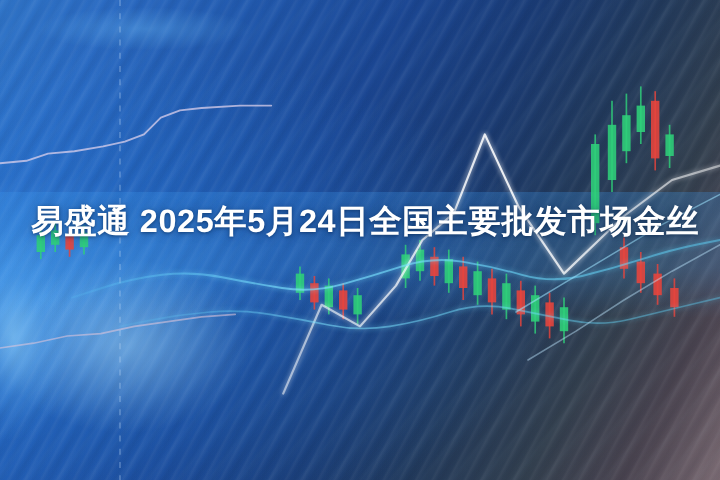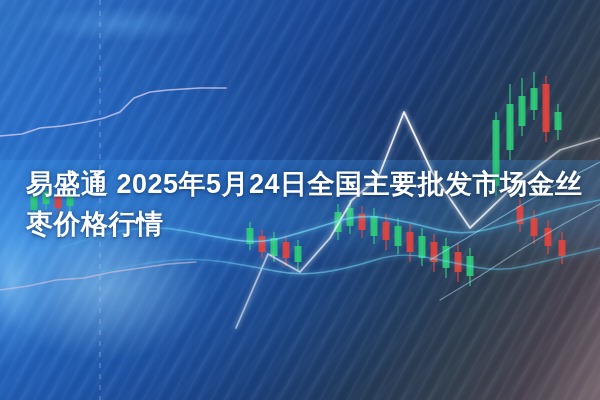--- a/index.html
+++ b/index.html
@@ -78,21 +78,21 @@
     height: 105px;
     background: linear-gradient(180deg, rgba(60,150,235,0.28) 0%, rgba(70,160,240,0.22) 60%, rgba(40,120,210,0.00) 100%);
   }
   
   svg.art { position: absolute; inset: 0; }
   
   #title-block {
     position: absolute;
     left: 0; right: 0;
     top: 164px;
-    text-align: left;
+    text-align: center;
     padding: 0 26px;
     box-sizing: border-box;
   }
   #title-block .line {
     color: #ffffff;
     font-size: 27px;
     font-weight: bold;
     line-height: 40px;
     letter-spacing: 0.5px;
     text-shadow: 0 1px 3px rgba(0,30,70,0.55), 0 0 10px rgba(0,40,90,0.35);
@@ -208,16 +208,15 @@
         <path d="M100,272 Q100,272 125,267 Q150,262 175,260 Q200,258 225,262 Q250,266 275,271 Q300,276 325,272 Q350,268 375,260 Q400,252 425,257 Q450,262 475,267 Q500,272 525,266 Q550,260 575,254 L600,248" fill="none" stroke="url(#waveGrad)" stroke-width="1.4" stroke-linejoin="round" stroke-linecap="round" opacity="0.7" filter="url(#glow)"></path>
         <path d="M0,136 L22,134 L40,128 L62,126 L86,122 L104,118 L120,112 L134,98 L150,92 L168,90 L200,88 L226,88" fill="none" stroke="#e8d8f0" stroke-width="1.6" stroke-linejoin="round" stroke-linecap="round" opacity="0.7" filter="url(#soften)"></path>
         <path d="M0,290 L28,286 L56,280 L84,278 L112,272 L140,268 L168,264 L196,262" fill="none" stroke="#e6c8dc" stroke-width="1.4" stroke-linejoin="round" stroke-linecap="round" opacity="0.55" filter="url(#soften)"></path>
         <path d="M430,260 L470,236 L510,212 L550,188 L600,162" fill="none" stroke="#9fe4ff" stroke-width="1.3" stroke-linejoin="round" stroke-linecap="round" opacity="0.55" filter="url(#soften)"></path>
         <path d="M440,300 L480,276 L520,250 L560,226 L600,204" fill="none" stroke="#bfe8ff" stroke-width="1.3" stroke-linejoin="round" stroke-linecap="round" opacity="0.45" filter="url(#soften)"></path>
       </g>
   </svg>
 
   <div id="title-block">
     <div class="line">易盛通 2025年5月24日全国主要批发市场金丝</div>
-    <div class="line">枣价格行情</div>
   </div>
 
 </div>
 
 </body></html>

